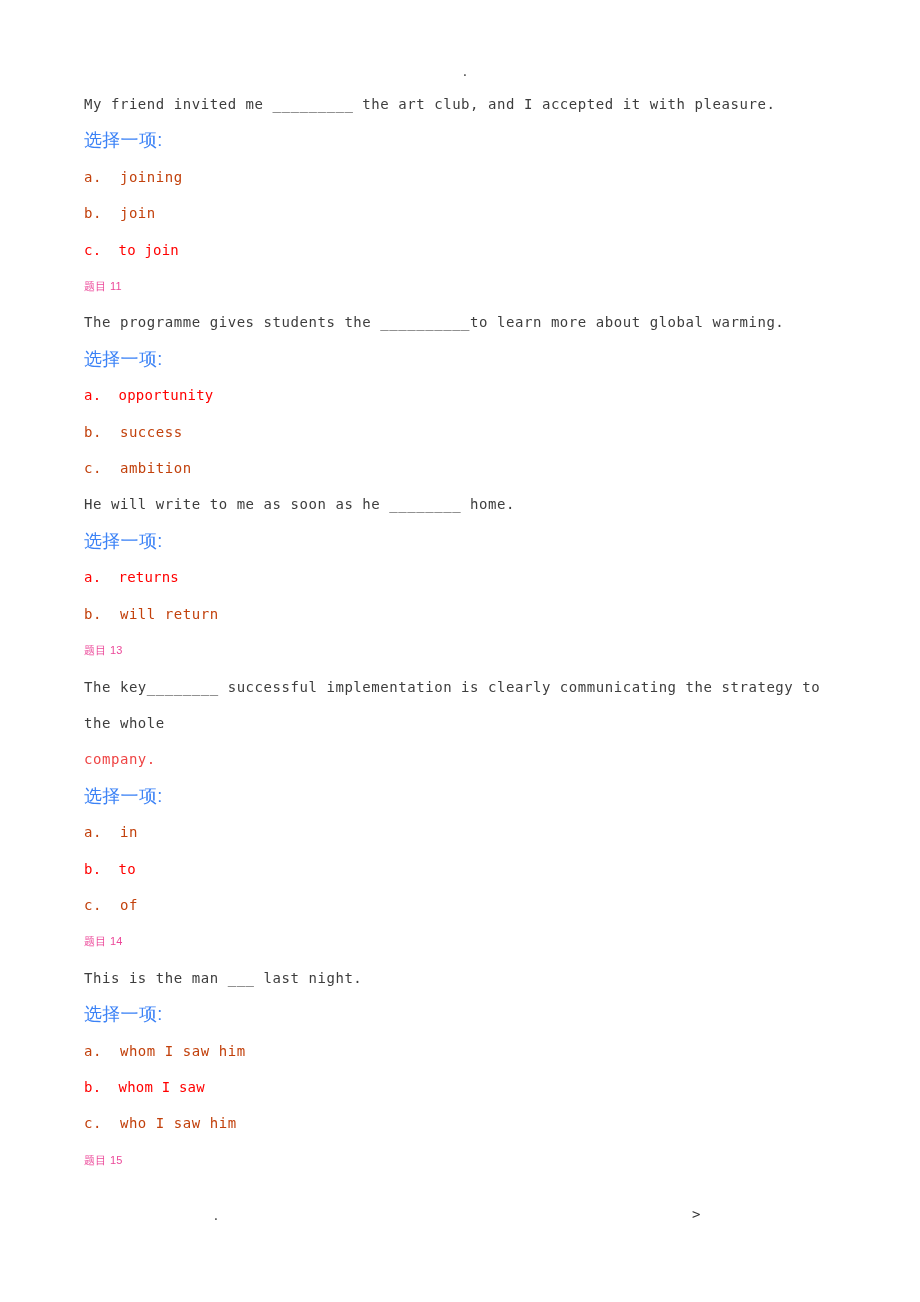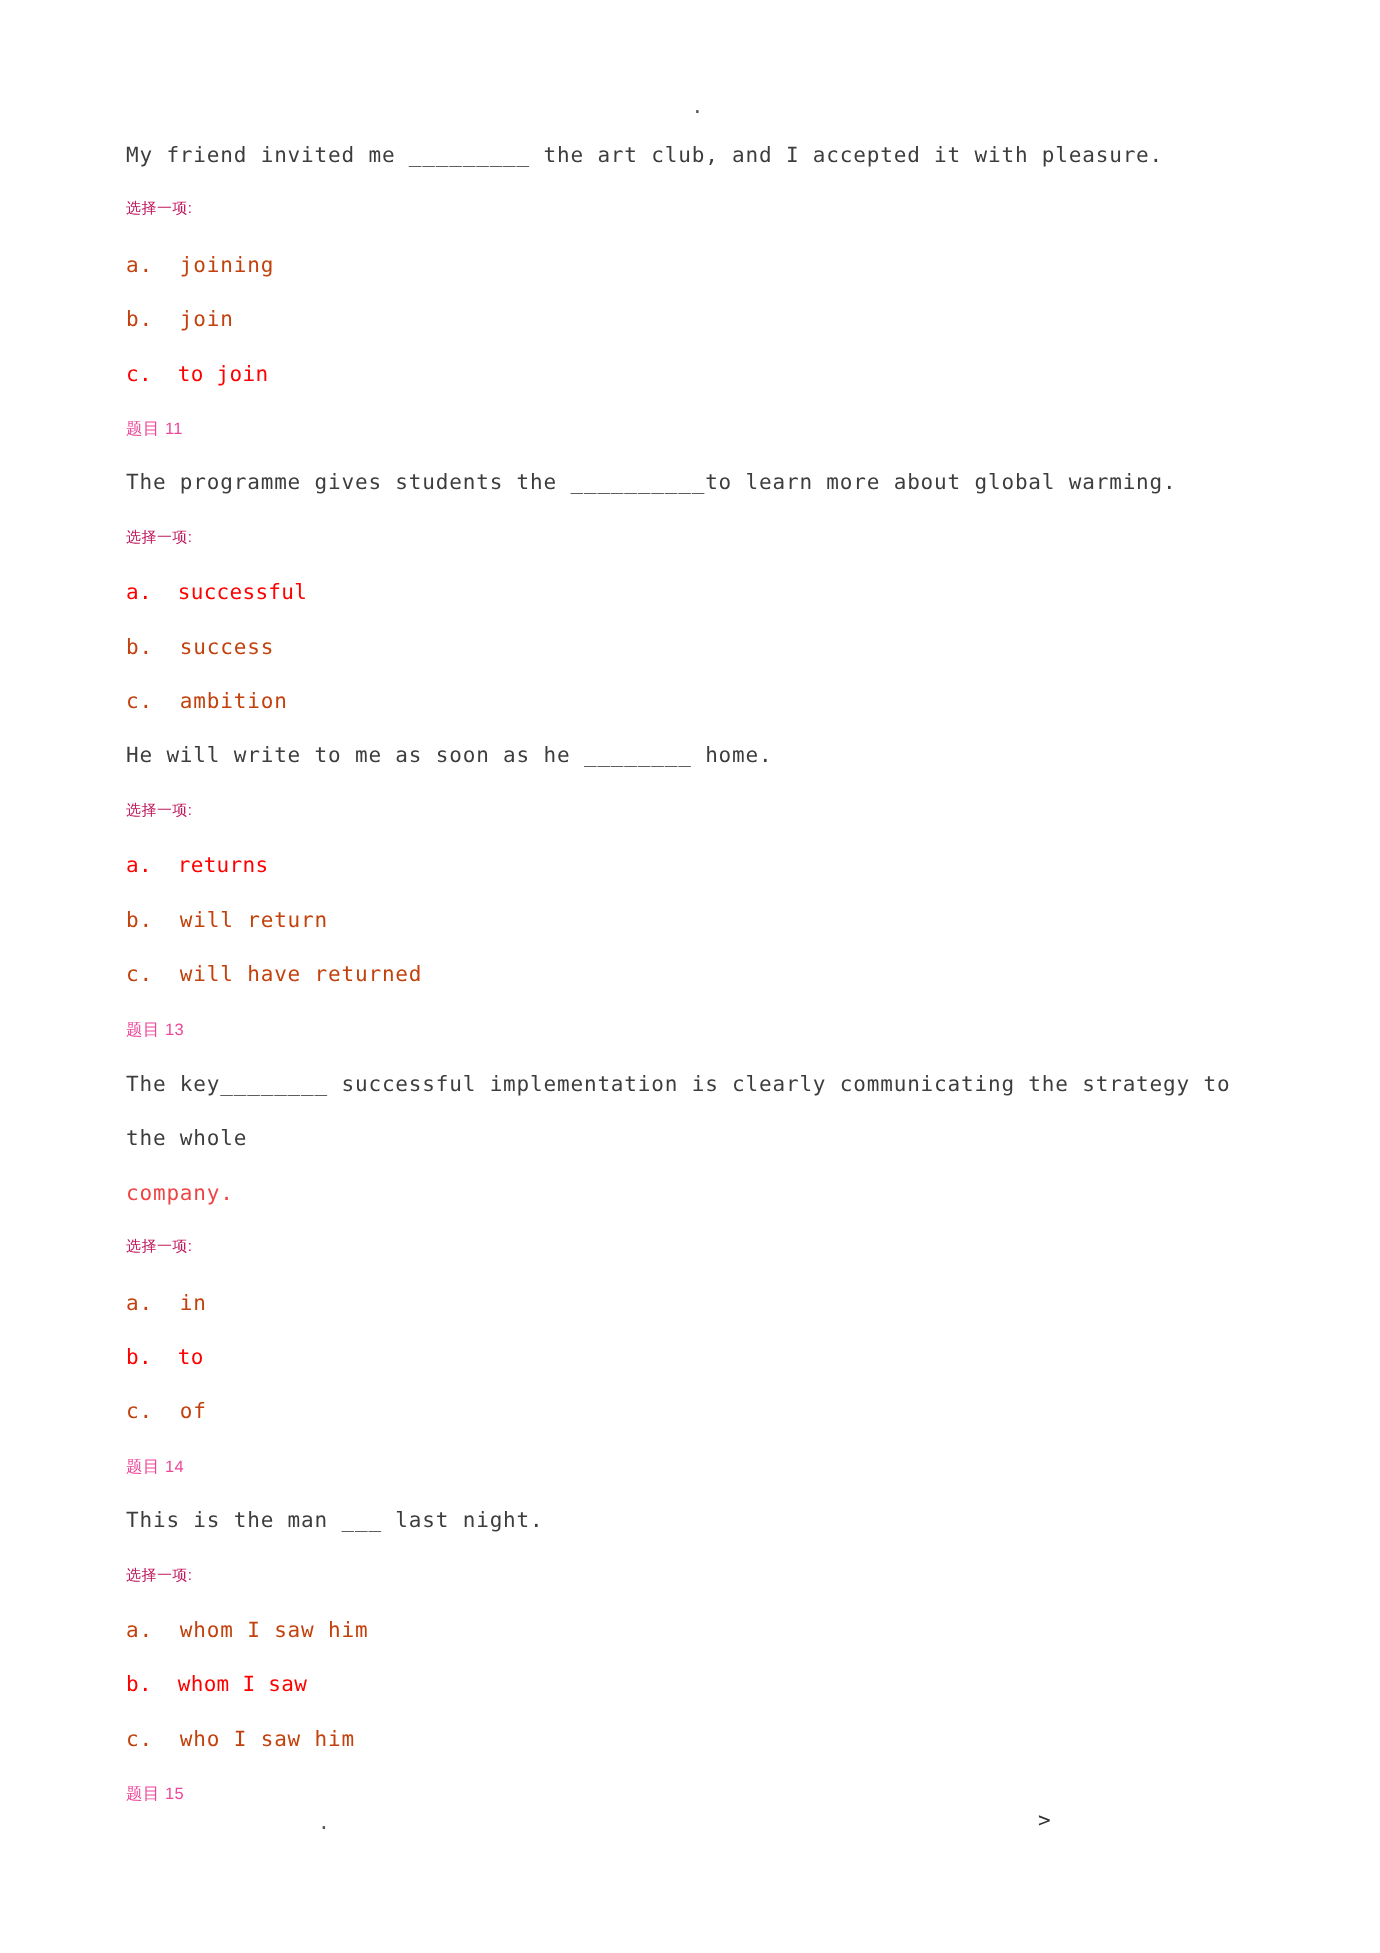--- a/index.html
+++ b/index.html
@@ -66,23 +66,23 @@
     font-size: 14px;
     line-height: 36.4px;
     letter-spacing: 0.55px;
     white-space: pre-wrap;
     color: #3d3d3d;
     margin: 0;
   }
 
   .line.cn {
     font-family: Liberation Sans, sans-serif;
-    font-size: 10px;
+    font-size: 18px;
     letter-spacing: 0.3px;
-    color: #be185d;
+    color: #3b82f6;
   }
 
   .line.qhead {
     font-family: Liberation Sans, sans-serif;
     font-size: 11px;
     letter-spacing: 0.3px;
     color: #ec4899;
   }
 
   .line.stem {
@@ -117,30 +117,29 @@
         <div class="line stem">My friend invited me _________ the art club, and I accepted it with pleasure.</div>
         <div class="line cn">选择一项:</div>
         <div class="line opt">a.  joining</div>
         <div class="line opt">b.  join</div>
         <div class="line opt answer">c.  to join</div>
       </div>
       <div>
         <div class="line qhead">题目 11</div>
         <div class="line stem">The programme gives students the __________to learn more about global warming.</div>
         <div class="line cn">选择一项:</div>
-        <div class="line opt answer">a.  successful</div>
+        <div class="line opt answer">a.  opportunity</div>
         <div class="line opt">b.  success</div>
         <div class="line opt">c.  ambition</div>
       </div>
       <div>
         <div class="line stem">He will write to me as soon as he ________ home.</div>
         <div class="line cn">选择一项:</div>
         <div class="line opt answer">a.  returns</div>
         <div class="line opt">b.  will return</div>
-        <div class="line opt">c.  will have returned</div>
       </div>
       <div>
         <div class="line qhead">题目 13</div>
         <div class="line stem">The key________ successful implementation is clearly communicating the strategy to the whole</div>
         <div class="line stem cont">company.</div>
         <div class="line cn">选择一项:</div>
         <div class="line opt">a.  in</div>
         <div class="line opt answer">b.  to</div>
         <div class="line opt">c.  of</div>
       </div>

